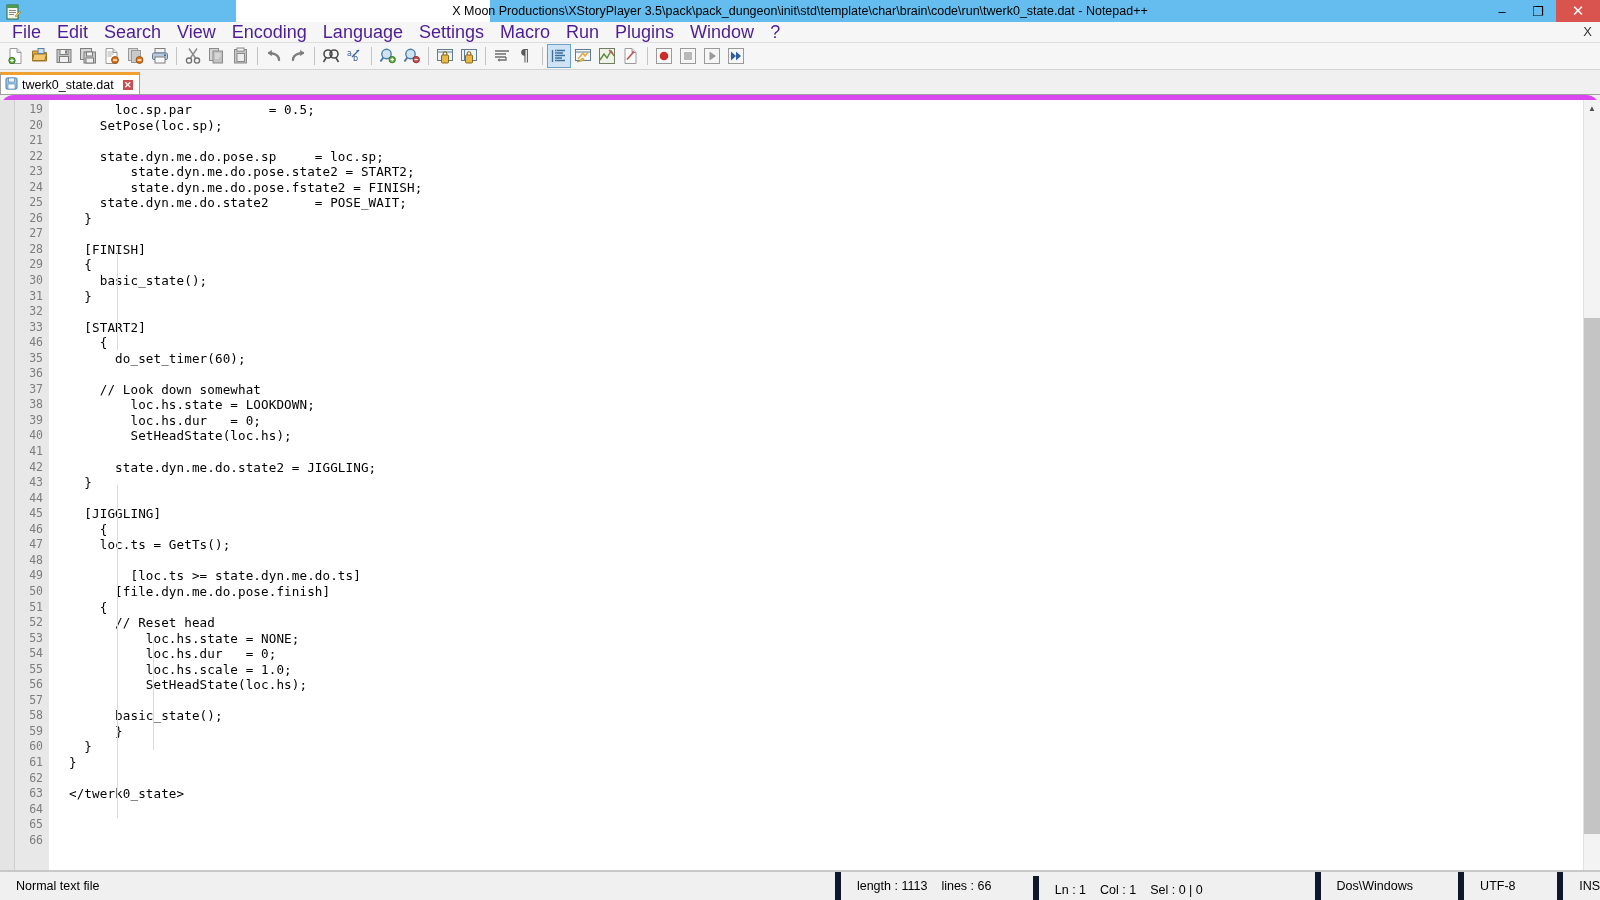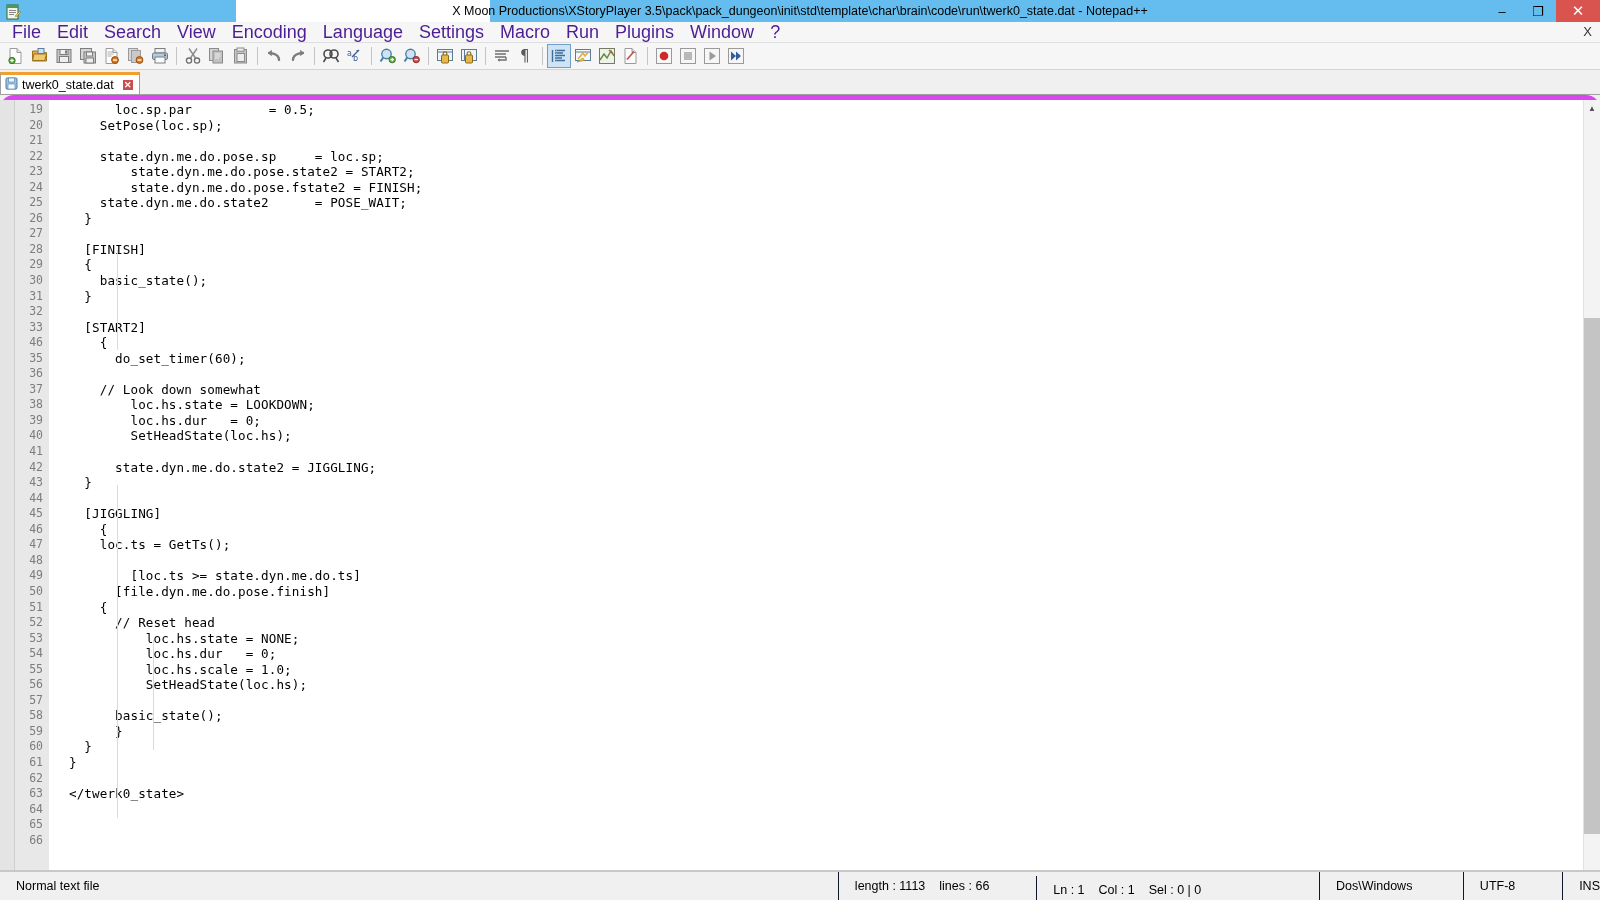--- a/index.html
+++ b/index.html
@@ -117,21 +117,21 @@
   }
   
   #statusbar{
     height:28px;background:#f0f0f0;border-top:2px solid #c8c8c8;
     display:flex;align-items:center;font-size:12.5px;color:#000;
   }
   .st{
     height:28px;display:flex;align-items:center;padding-left:16px;
     box-sizing:border-box;
   }
-  .st + .st{border-left:1px solid #0f172a;}
+  .st + .st{border-left:6px solid #0f172a;}
   #st-type{width:845px;}
   #st-len{width:200px;}
   #st-ln{width:285px;margin-top:8px;}
   #st-eol{width:145px;}
   #st-enc{width:100px;}
   #st-ins{flex:1;}
   .sp2{display:inline-block;width:14px;}
 </style>
 </head>
 <body>

